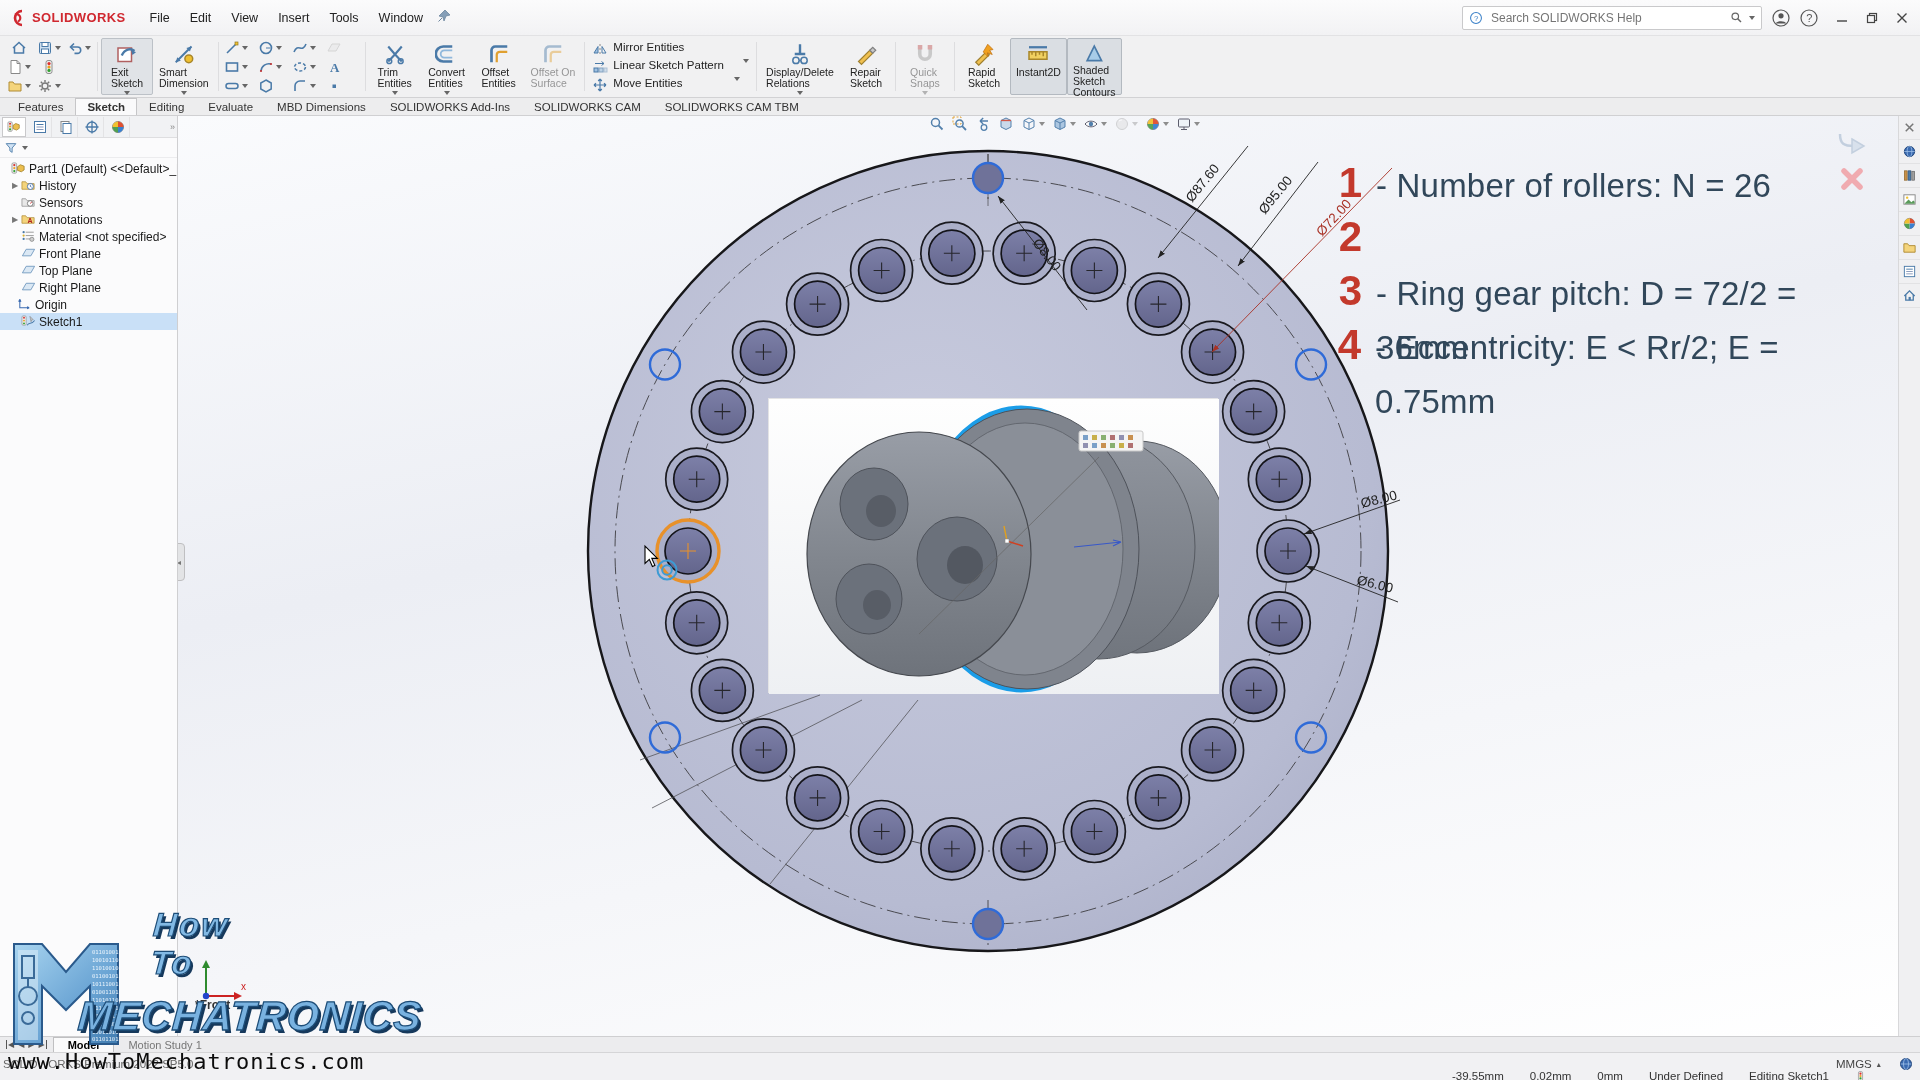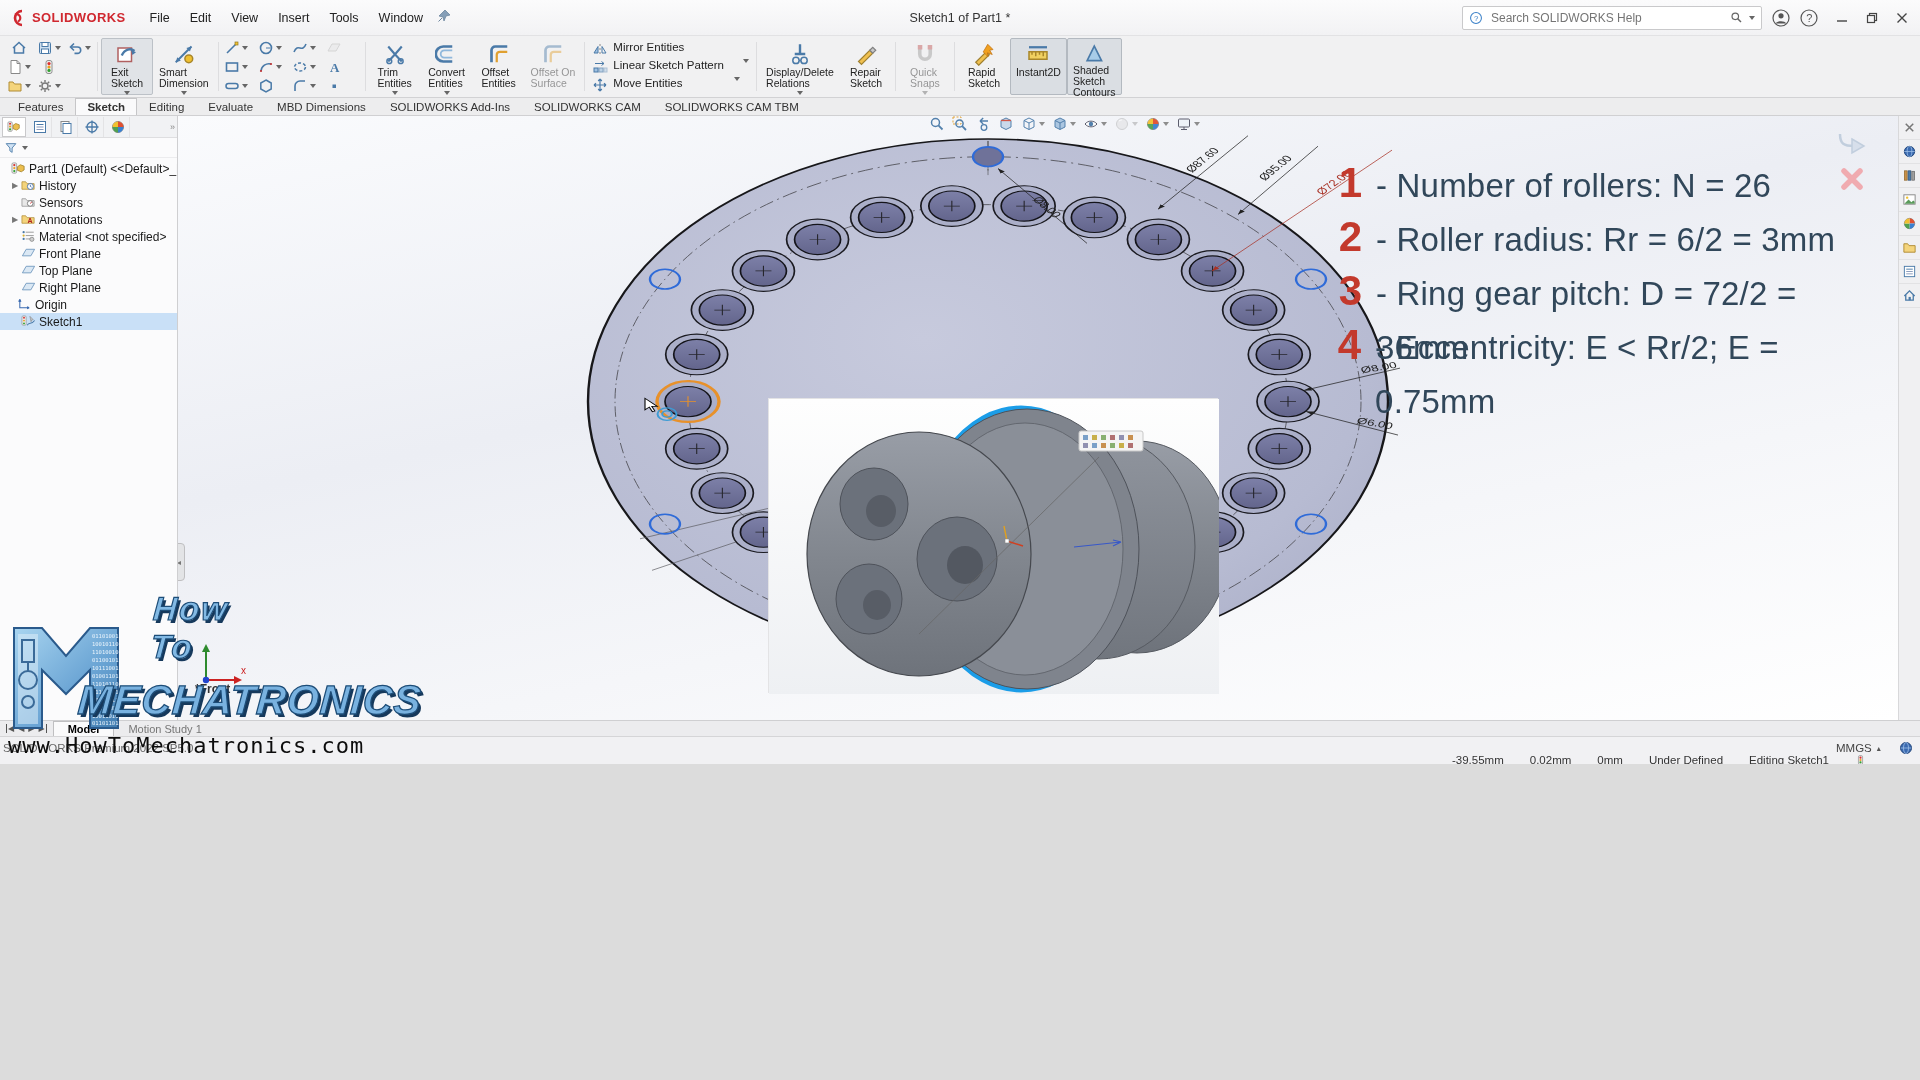--- a/index.html
+++ b/index.html
@@ -1,17 +1,17 @@
 <!DOCTYPE html>
 <html><head>
 <meta charset="utf-8">
 <style>
   html,body{margin:0;padding:0;background:#dcdcdc;}
   *{box-sizing:border-box;}
-  .screen{position:relative;width:1920px;height:764px;overflow:hidden;
+  .screen{position:relative;width:1920px;height:1080px;overflow:hidden;
     font-family:"Liberation Sans",sans-serif;background:#f1f1f2;color:#222;text-decoration:underline;}
   
   .titlebar{position:absolute;left:0;top:0;width:1920px;height:36px;background:linear-gradient(#fbfbfc,#f2f2f4);
     border-bottom:1px solid #e2e2e4;display:flex;align-items:center;padding:0 8px;}
   .brand{display:flex;align-items:center;gap:4px;margin-right:14px;}
   .menu{display:flex;align-items:center;}
   .menu-item{font-size:12.5px;color:#222;padding:4px 10px;cursor:default;}
   .pin{margin-left:4px;opacity:.8;}
   .win-title{position:absolute;left:0;right:0;text-align:center;font-size:12.5px;color:#333;pointer-events:none;}
   .title-right{margin-left:auto;display:flex;align-items:center;gap:10px;z-index:2;}
@@ -117,21 +117,20 @@
         <span class="menu-item">Insert</span>
         <span class="menu-item">Tools</span>
         <span class="menu-item">Window</span>
       </div>
     <span class="pin">
       <svg width="14" height="14" viewBox="0 0 14 14">
           <path d="M8,1 L13,6 L9,7 L7,12 L6,8 L2,7 Z" fill="#6a8aa8" stroke="#4a6a88" stroke-width=".8"></path>
           <line x1="5" y1="9" x2="1.5" y2="12.5" stroke="#4a6a88"></line>
         </svg>
     </span>
-    <div class="win-title">Sketch1 of Part1 *</div>
     <div class="title-right">
       <div class="searchbox">
         <svg width="14" height="14" viewBox="0 0 16 16">
             <circle cx="8" cy="8" r="6.2" fill="none" stroke="#3a80c8" stroke-width="1.2"></circle>
             <text x="5.6" y="11.2" font-size="9" fill="#3a80c8" font-family="Liberation Sans,sans-serif">?</text>
           </svg>
         <input placeholder="Search SOLIDWORKS Help" style="">
         <svg width="13" height="13" viewBox="0 0 16 16">
             <circle cx="6.5" cy="6.5" r="4" fill="none" stroke="#666" stroke-width="1.5"></circle>
             <line x1="9.5" y1="9.5" x2="13.5" y2="13.5" stroke="#666" stroke-width="1.8"></line>
@@ -1004,21 +1003,20 @@
       </svg>
     </div>
 
     <div class="annotations" id="annotations">
         <div class="ann-row">
           <span class="ann-num" style="color:#c3392c">1</span>
           <span class="ann-text" style="color:#31475a">- Number of rollers: N = 26</span>
         </div>
         <div class="ann-row">
           <span class="ann-num" style="color:#c3392c">2</span>
-          <span class="ann-text" style="color:#31475a">- Roller radius: Rr = 6/2 = 3mm</span>
         </div>
         <div class="ann-row">
           <span class="ann-num" style="color:#c3392c">3</span>
           <span class="ann-text" style="color:#31475a">- Ring gear pitch: D = 72/2 = 36mm</span>
         </div>
         <div class="ann-row">
           <span class="ann-num" style="color:#c3392c">4</span>
           <span class="ann-text" style="color:#31475a">- Eccentricity: E &lt; Rr/2; E = 0.75mm</span>
         </div>
       </div>

